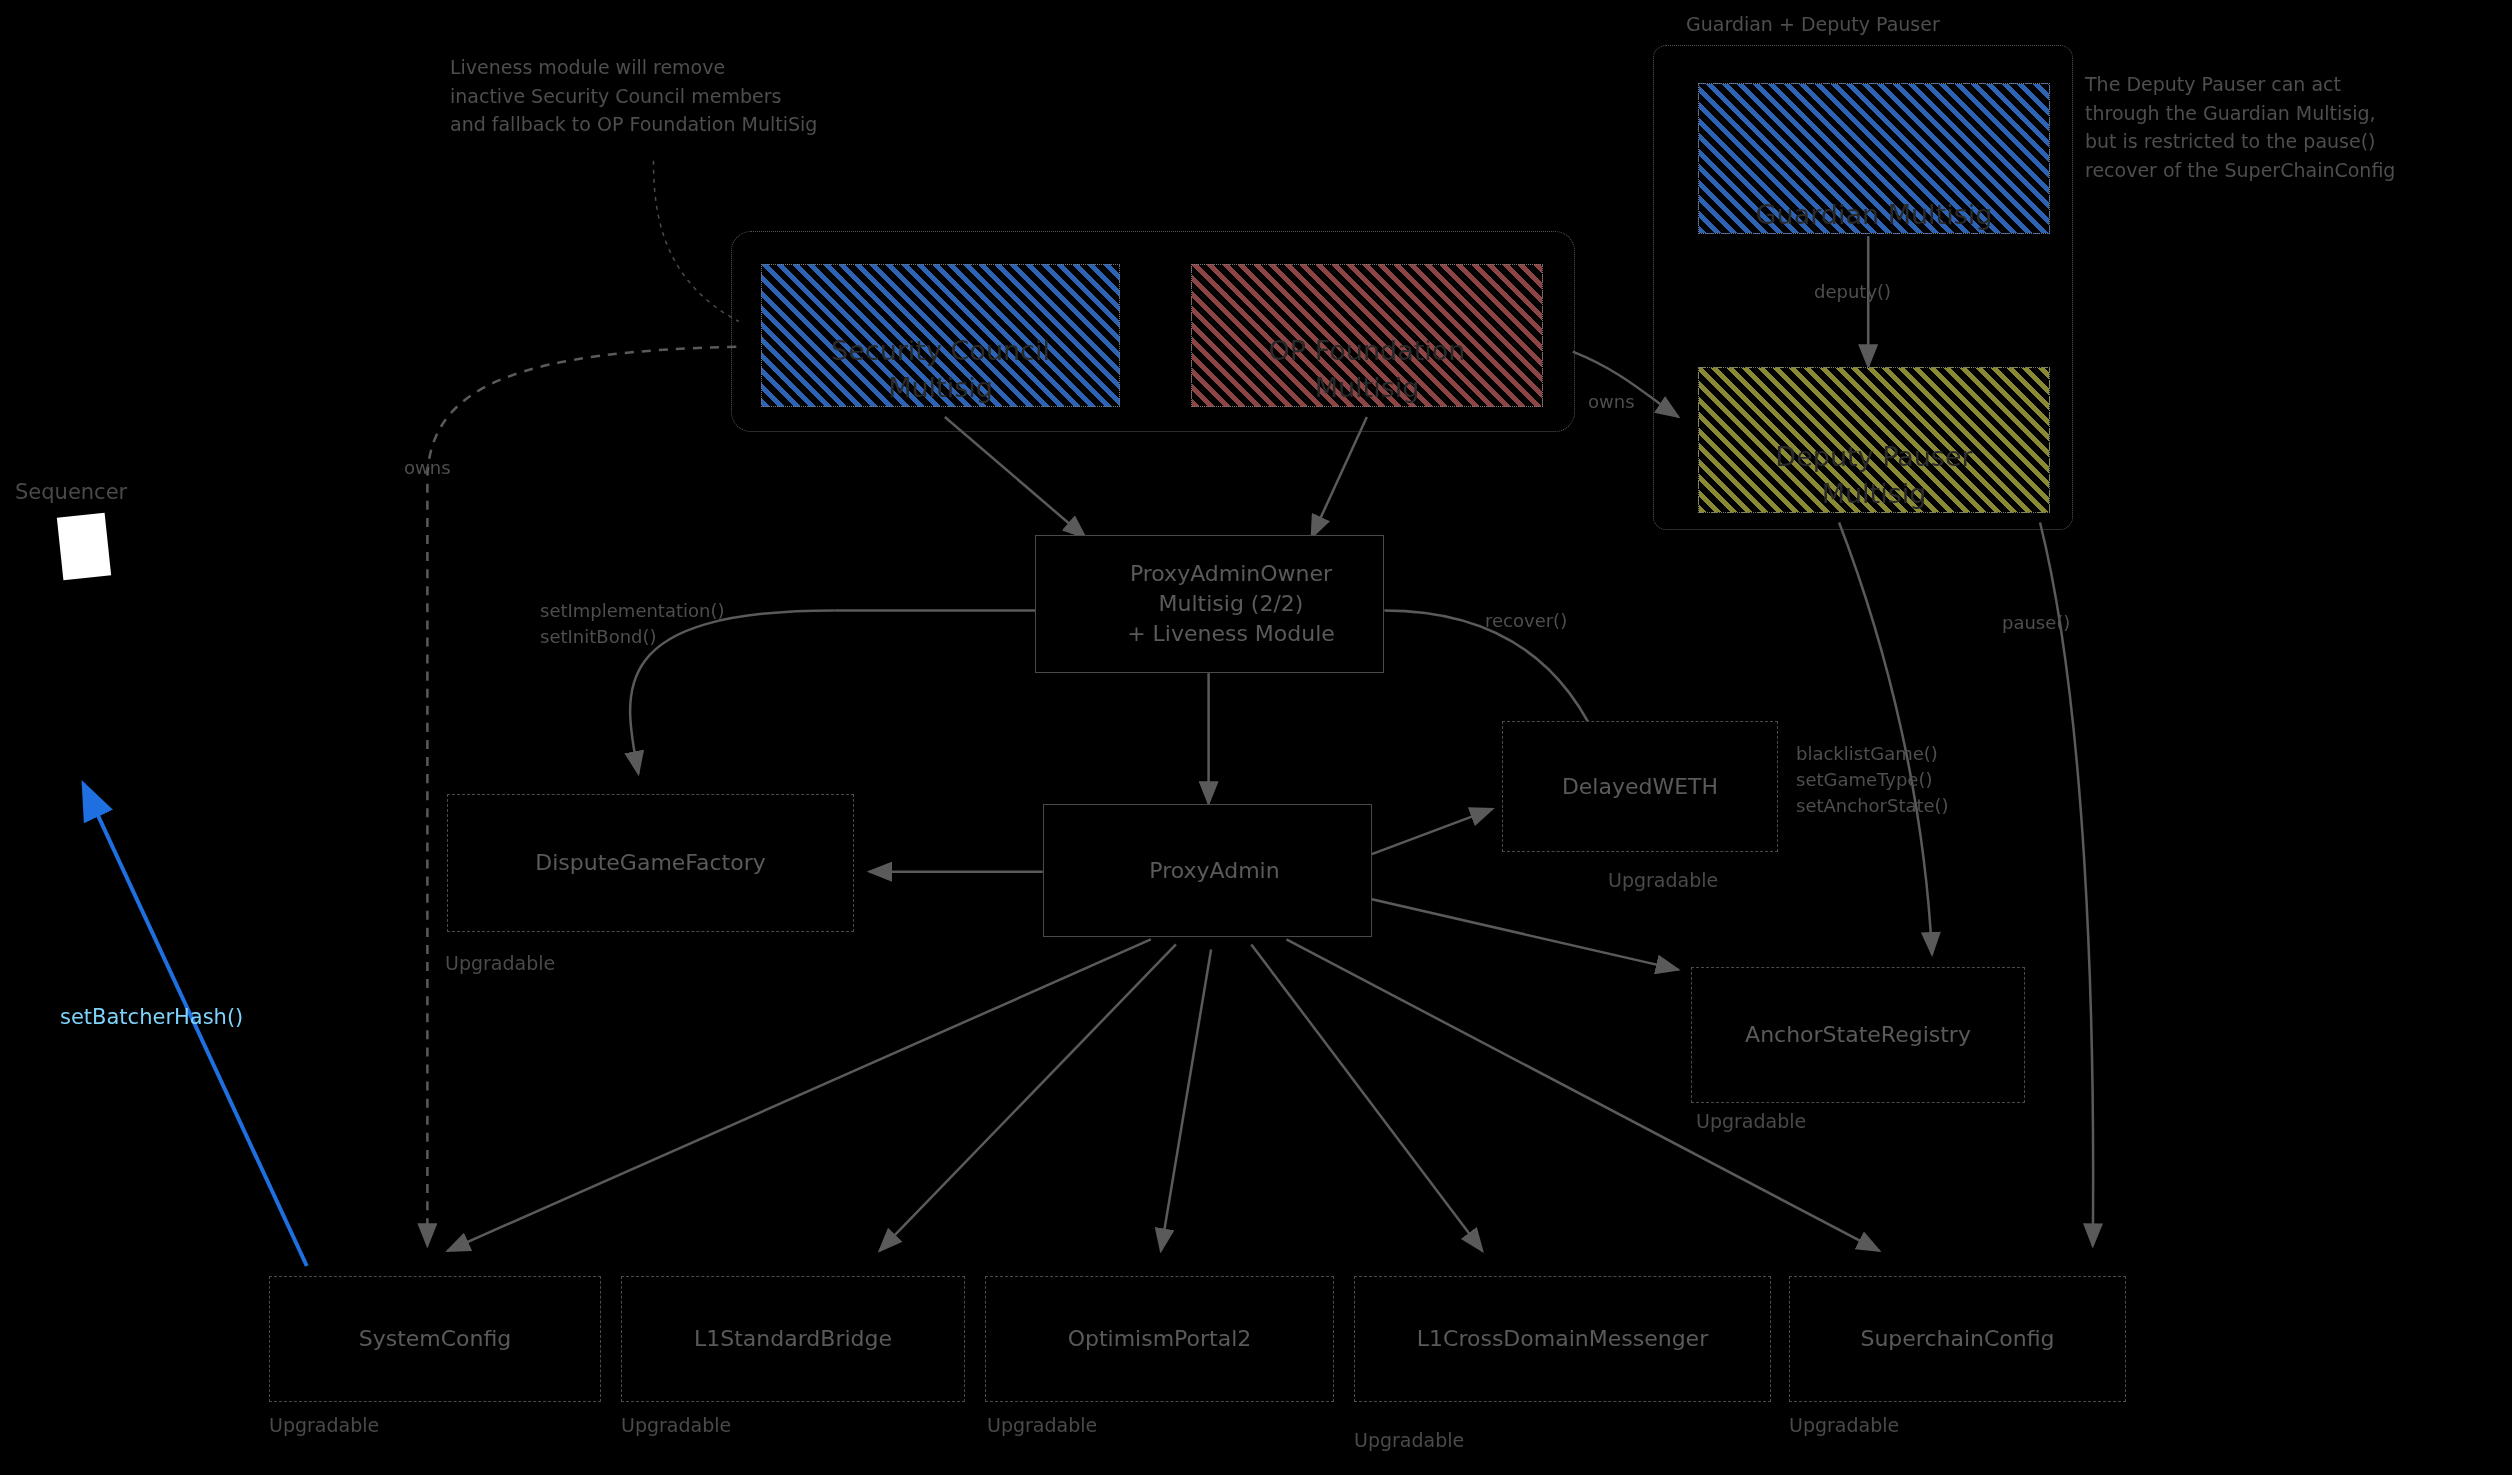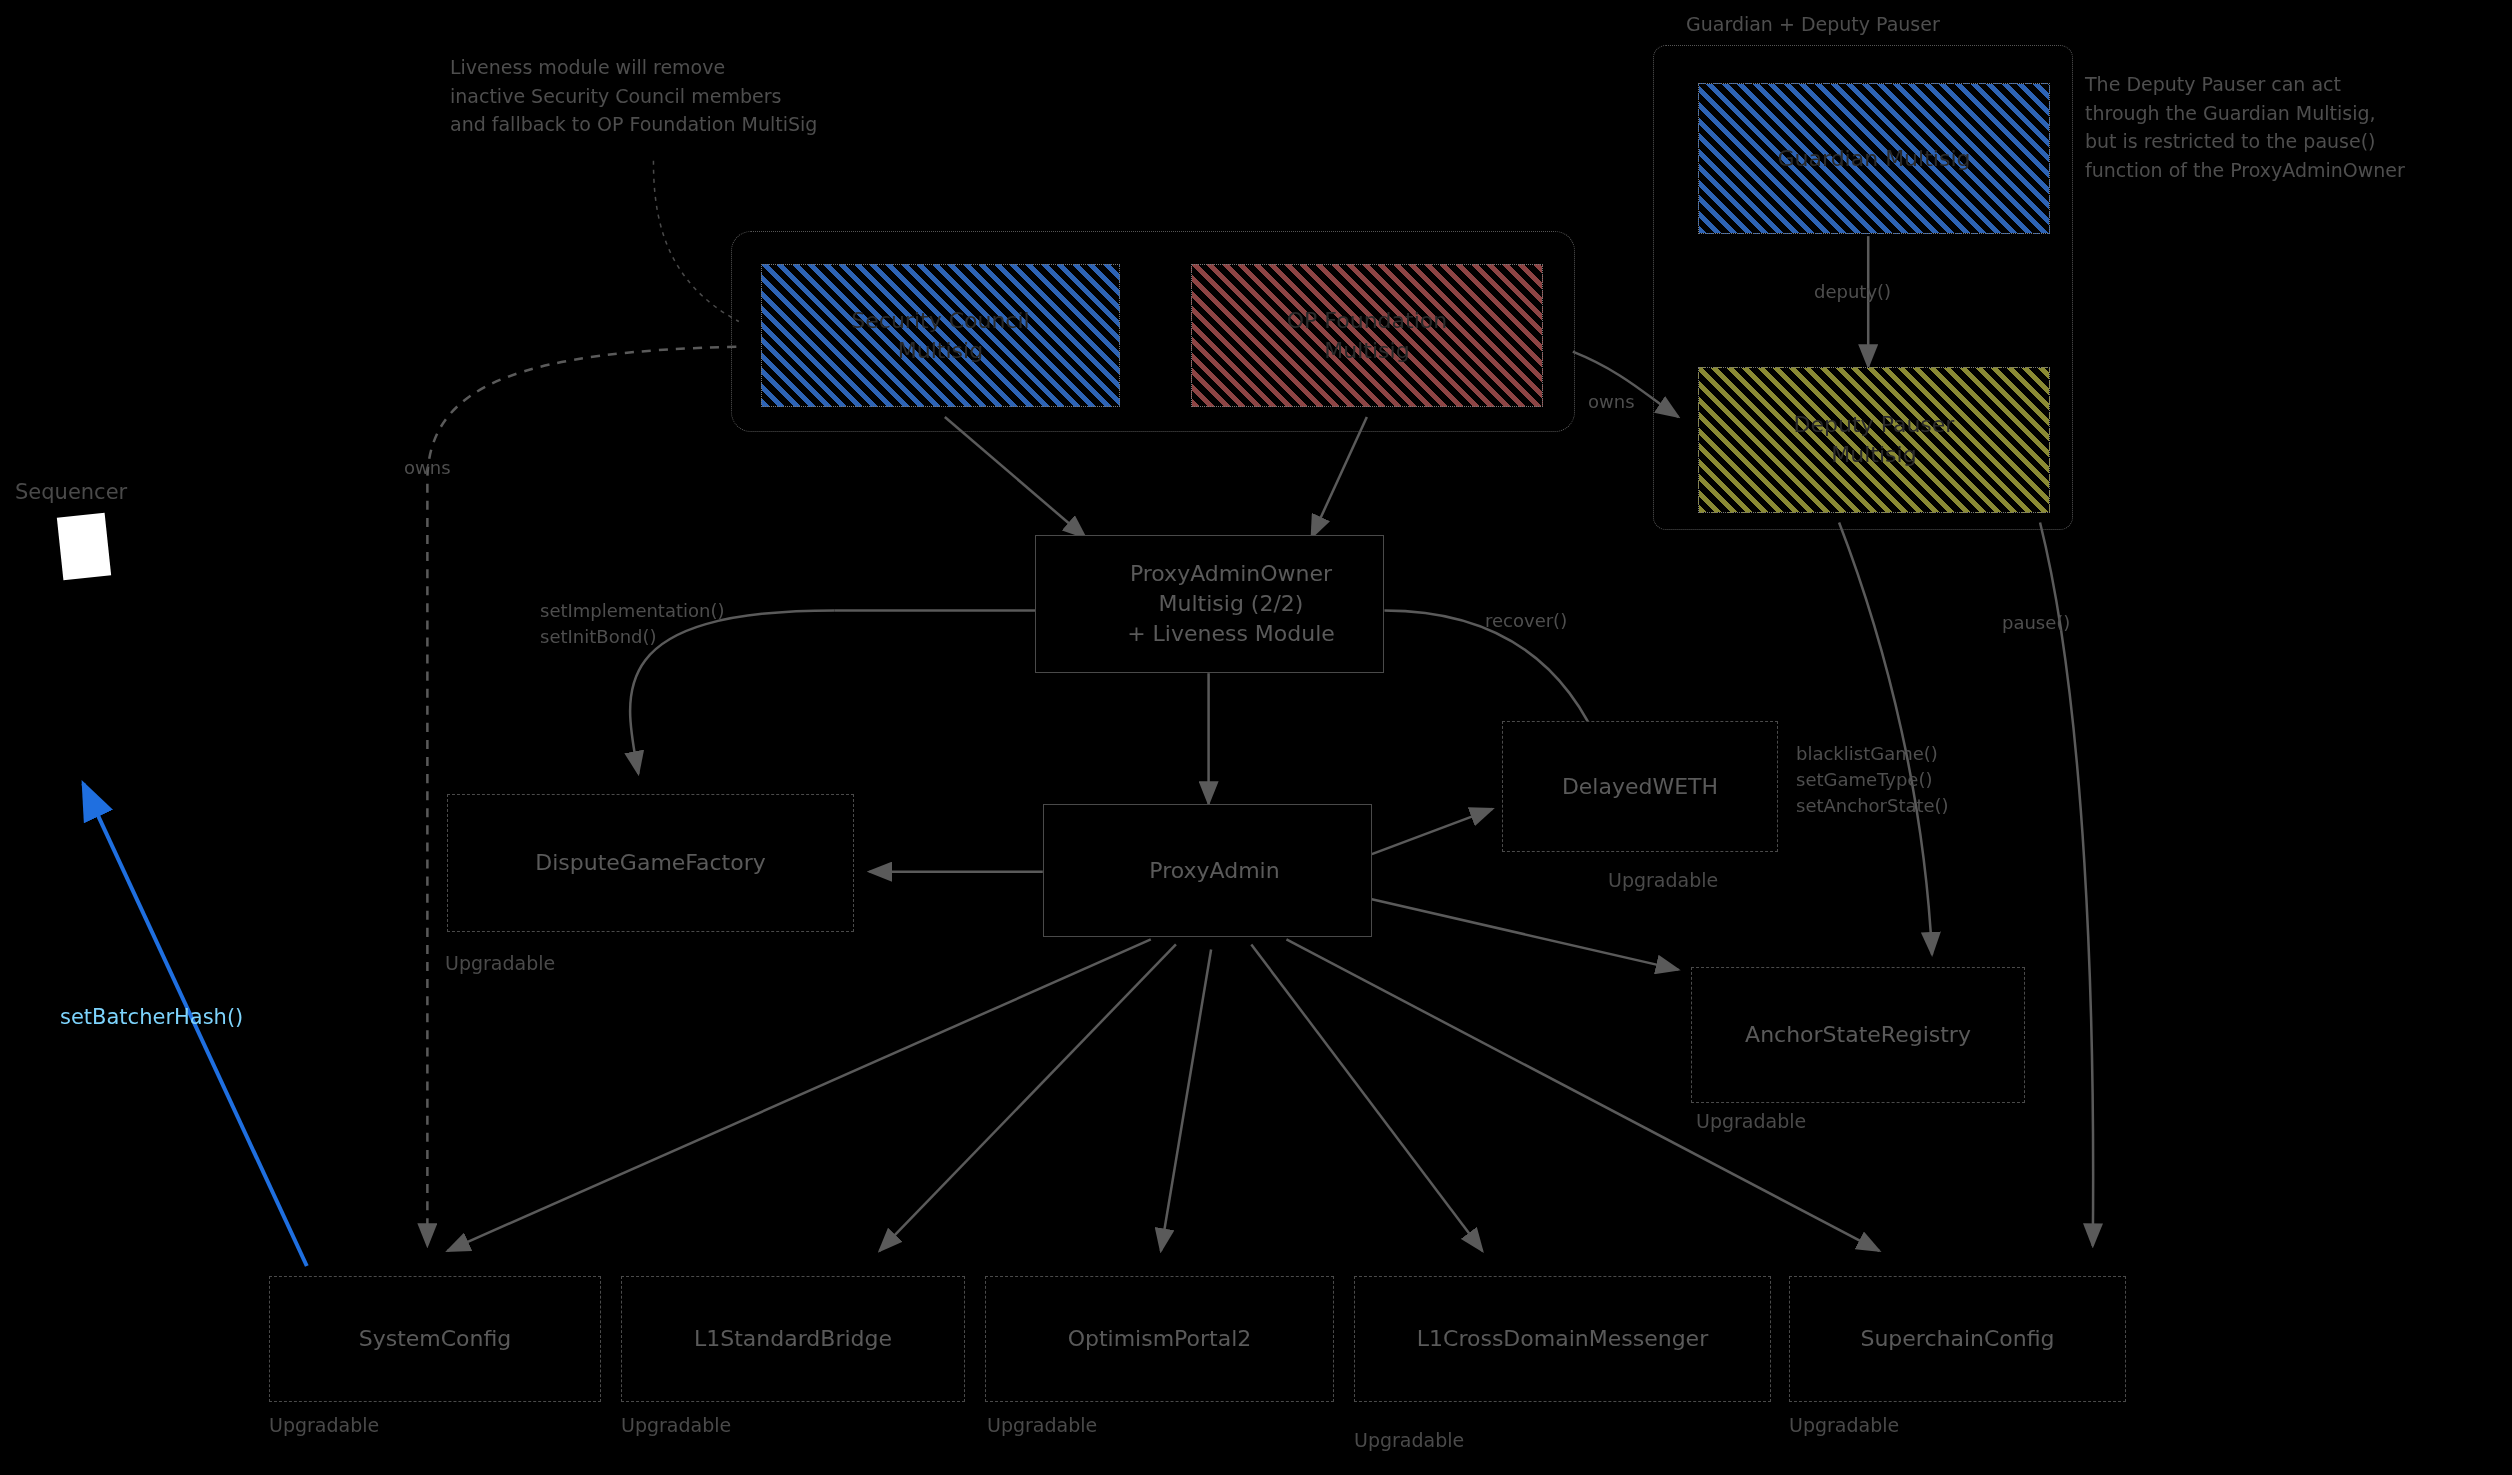--- a/index.html
+++ b/index.html
@@ -67,25 +67,25 @@
     color: #4e4e4e;
     font-size: 19px;
     font-family: "DejaVu Sans", sans-serif;
   }
   .hatch-box {
     position: absolute;
     box-sizing: border-box;
     display: flex;
     flex-direction: column;
     align-items: center;
-    justify-content: center;
+    justify-content: flex-end;
     text-align: center;
     font-family: "DejaVu Sans", sans-serif;
     color: #2a2a2a;
-    font-size: 22px;
+    font-size: 27px;
     line-height: 1.35;
     white-space: pre-line;
   }
   .edge-label {
     position: absolute;
     color: #4e4e4e;
     font-family: "DejaVu Sans", sans-serif;
     font-size: 18px;
     white-space: pre-line;
     line-height: 1.45;
@@ -253,21 +253,21 @@
   </div>
   <div class="upgradable-tag" style="left:1789px; top:1414px;">Upgradable</div>
 
   <div class="caption" style="left:450px; top:53px;">Liveness module will remove
 inactive Security Council members
 and fallback to OP Foundation MultiSig</div>
 
   <div class="caption" style="left:2085px; top:70px;">The Deputy Pauser can act
 through the Guardian Multisig,
 but is restricted to the pause()
-function of the ProxyAdminOwner</div>
+recover of the SuperChainConfig</div>
 
   <div class="edge-label" style="left:404px; top:455px;">owns</div>
   <div class="edge-label" style="left:1588px; top:389px;">owns</div>
   <div class="edge-label" style="left:1814px; top:279px;">deputy()</div>
   <div class="edge-label" style="left:540px; top:598px;">setImplementation()
    setInitBond()</div>
   <div class="edge-label" style="left:1485px; top:608px;">recover()</div>
   <div class="edge-label" style="left:2002px; top:610px;">pause()</div>
   <div class="edge-label" style="left:1796px; top:741px;">blacklistGame()
 setGameType()

